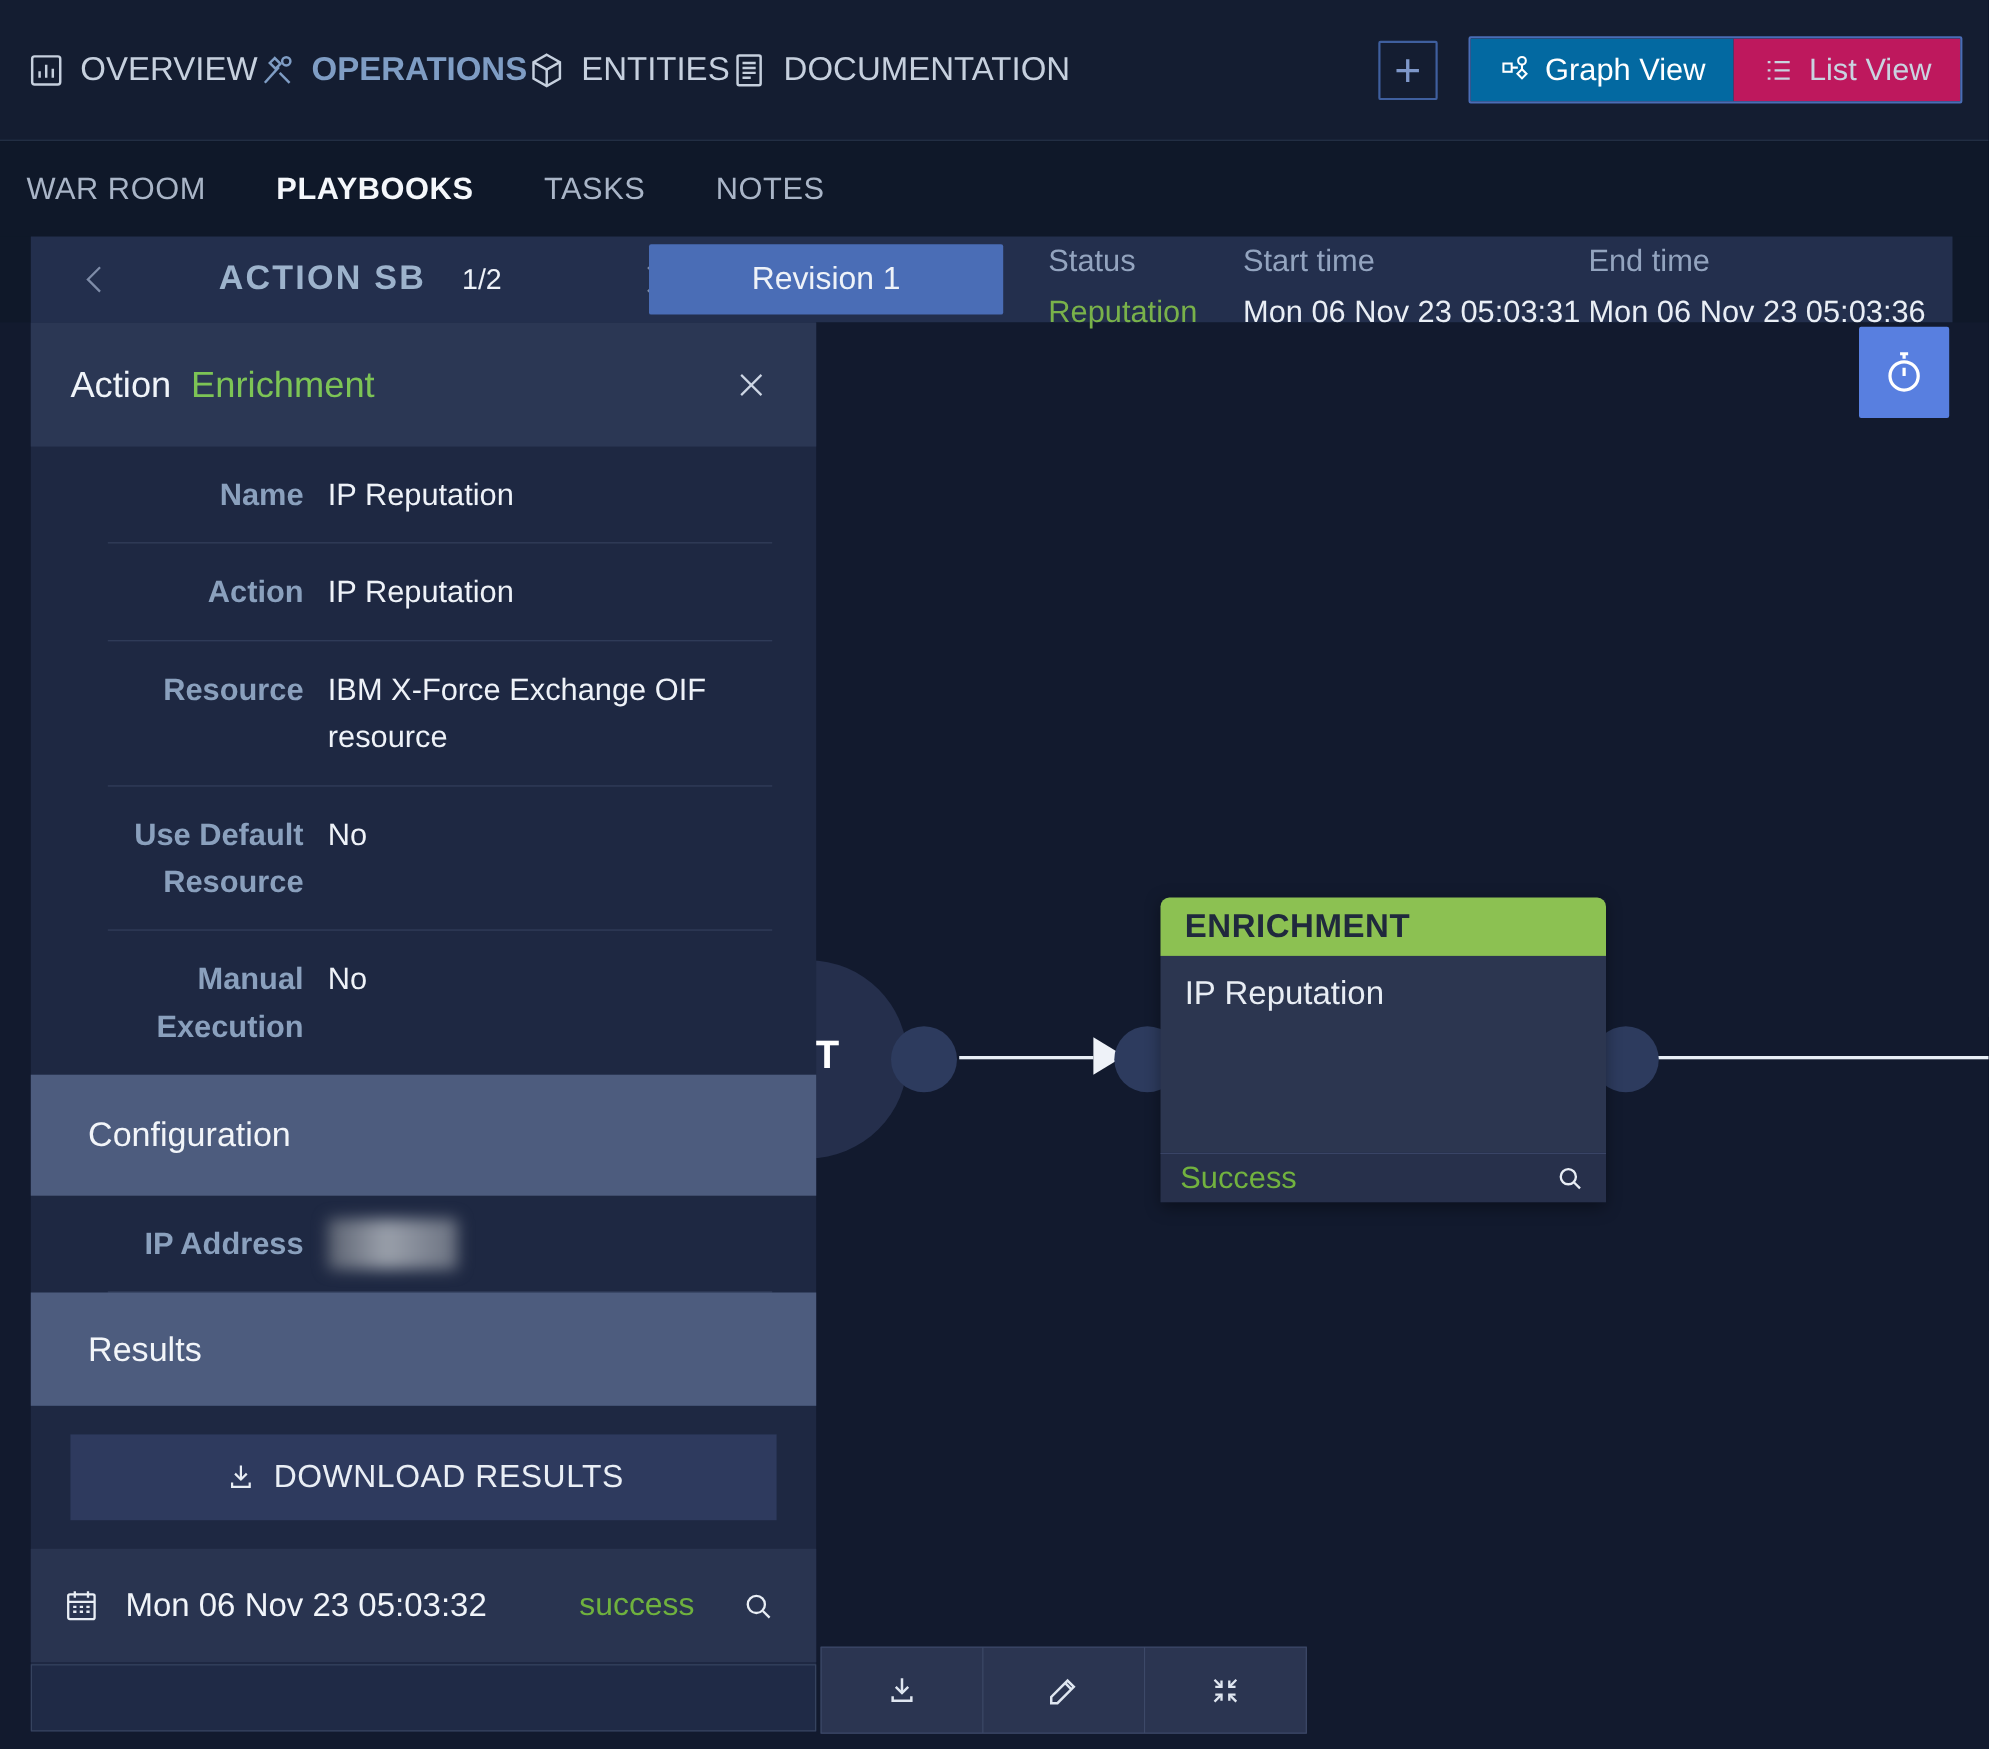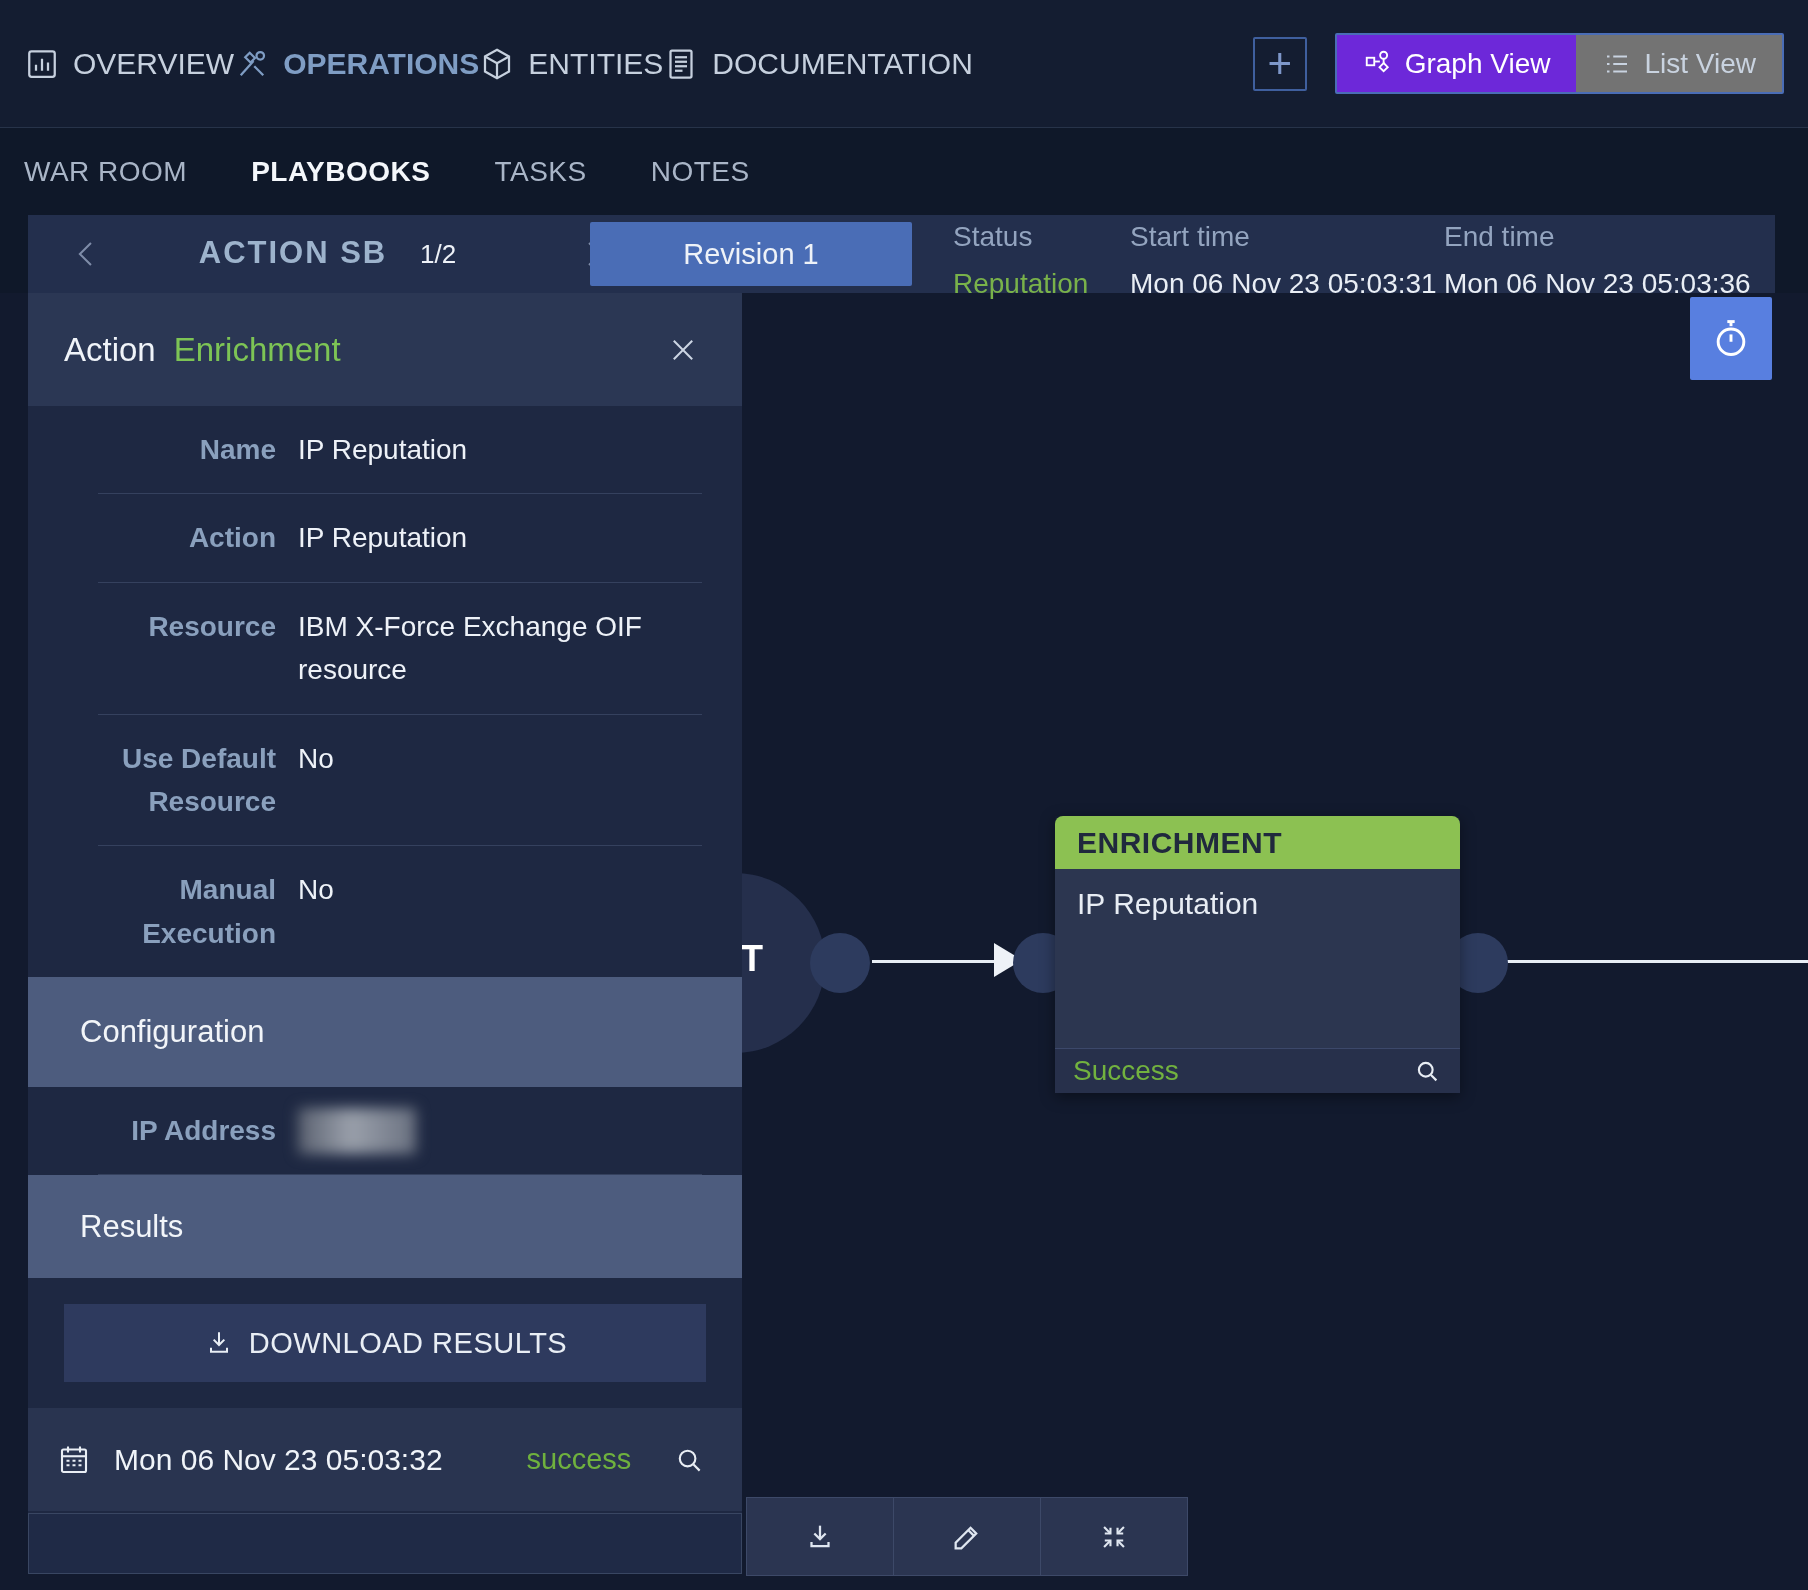--- a/index.html
+++ b/index.html
@@ -13,24 +13,24 @@
   .main-tabs{display:flex;align-items:center;}
   .nav-item{display:flex;align-items:center;gap:13px;font-size:30px;color:#c6d0de;cursor:pointer;}
   .nav-item svg{stroke:#c6d0de;}
   .nav-item.active{color:#7f9dc4;font-weight:bold;}
   .nav-item.active svg{stroke:#7f9dc4;}
   .topnav-right{margin-left:auto;display:flex;align-items:center;gap:28px;}
   .add-btn{width:54px;height:54px;border:2px solid #3f5f9e;background:transparent;color:#7e97c9;
            font-size:42px;line-height:46px;text-align:center;border-radius:2px;font-weight:300;cursor:pointer;
            font-family:"Liberation Sans", sans-serif;padding:0;}
   .view-toggle{display:flex;border:2px solid #4a6db6;border-radius:2px;overflow:hidden;}
-  .view-btn{display:flex;align-items:center;gap:12px;height:57px;padding:0 26px;background:#737373;
+  .view-btn{display:flex;align-items:center;gap:12px;height:57px;padding:0 26px;background:#be185d;
             color:#c9d3e0;font-size:28px;border:none;cursor:pointer;font-family:"Liberation Sans", sans-serif;}
   .view-btn svg{stroke:#c9d3e0;}
-  .view-btn.active{background:#6d28d9;color:#ffffff;}
+  .view-btn.active{background:#0369a1;color:#ffffff;}
   .view-btn.active svg{stroke:#ffffff;}
 
   
   .subnav{position:absolute;top:129px;left:0;width:1808px;height:86px;display:flex;align-items:center;
           gap:64px;padding:0 24px;box-sizing:border-box;background:#0f1829;z-index:8;}
   .subnav-item{font-size:28px;color:#a9b5c7;letter-spacing:.5px;cursor:pointer;}
   .subnav-item.active{color:#f4f7fb;font-weight:bold;}
 
   
   .pb-bar{position:absolute;top:215px;left:28px;width:1747px;height:78px;background:#232f4d;z-index:8;}

